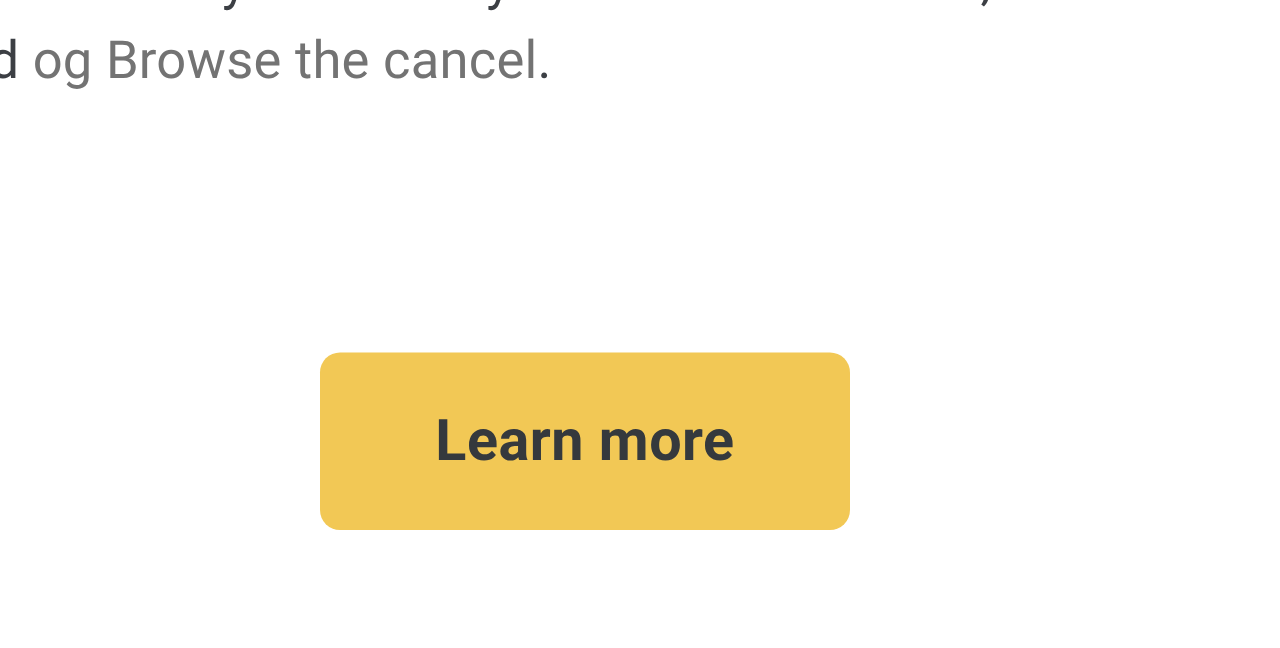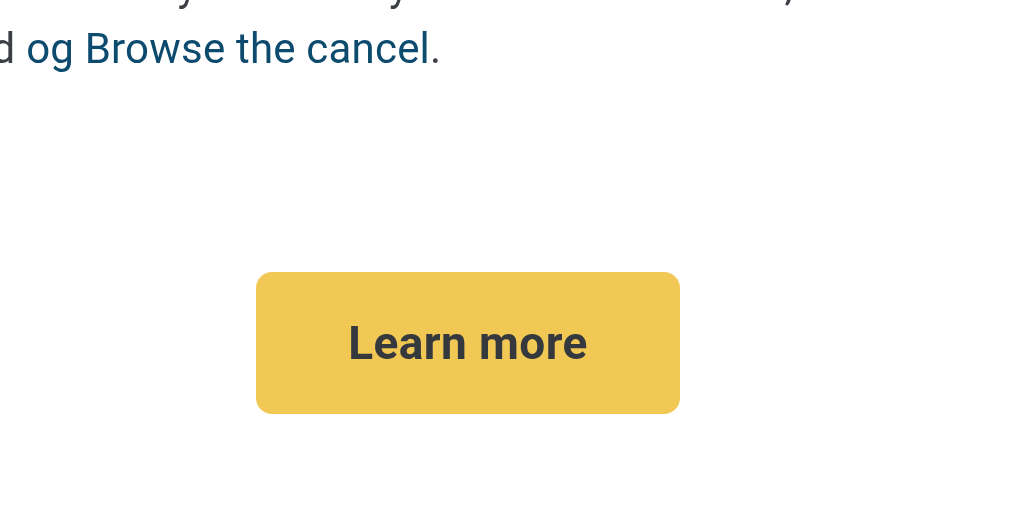--- a/index.html
+++ b/index.html
@@ -23,30 +23,30 @@
       position: absolute;
       top: -46px;
       left: -280px;
       width: 1700px;
       font-size: 42px;
       line-height: 1.5;
       color: #3c3f44;
       letter-spacing: 0.2px;
     }
     .description .link {
-      color: #0c4a6e;
+      color: #737373;
       text-decoration: none;
       cursor: pointer;
     }
     .description .period {
       color: #3c3f44;
     }
     .cta-wrap {
       position: absolute;
-      top: 272px;
+      top: 282px;
       left: 0;
       width: 936px;
       display: flex;
       justify-content: center;
     }
     .learn-more-btn {
       background: #f2c855;
       border: none;
       border-radius: 16px;
       padding: 44px 92px;

